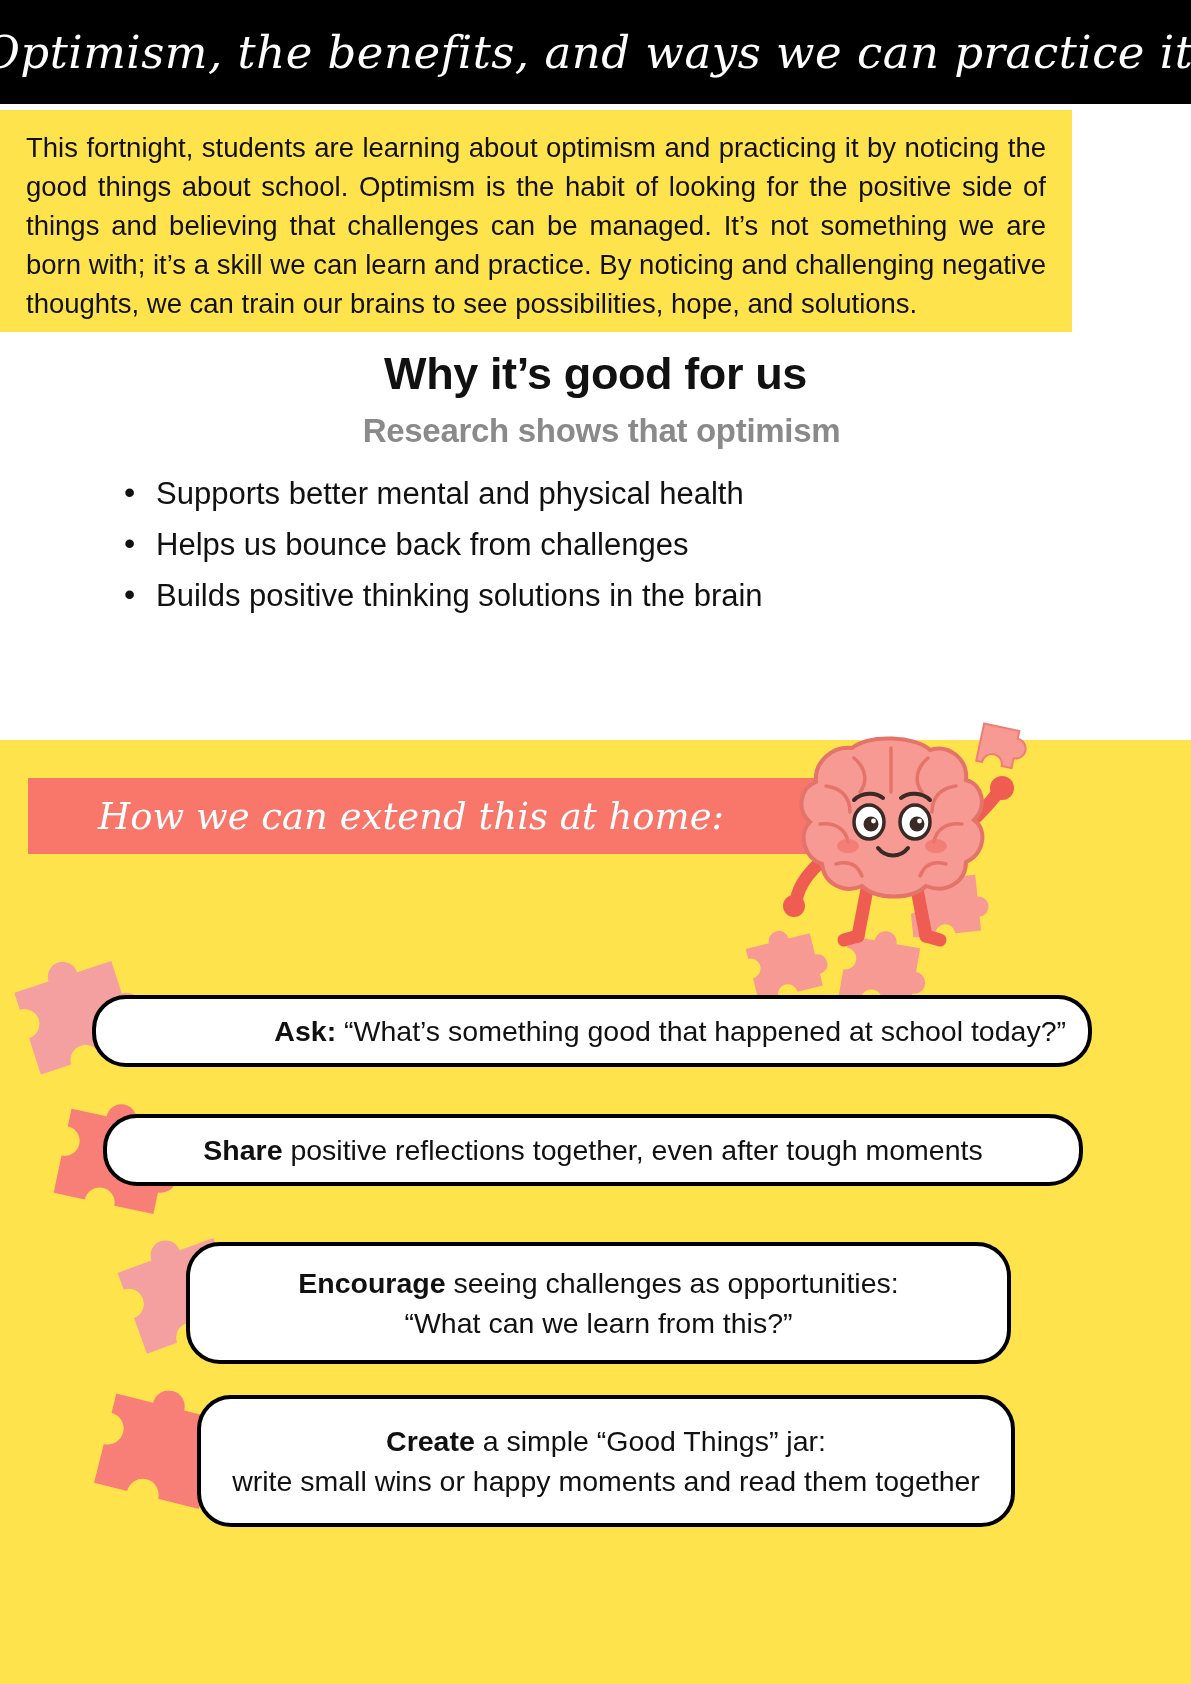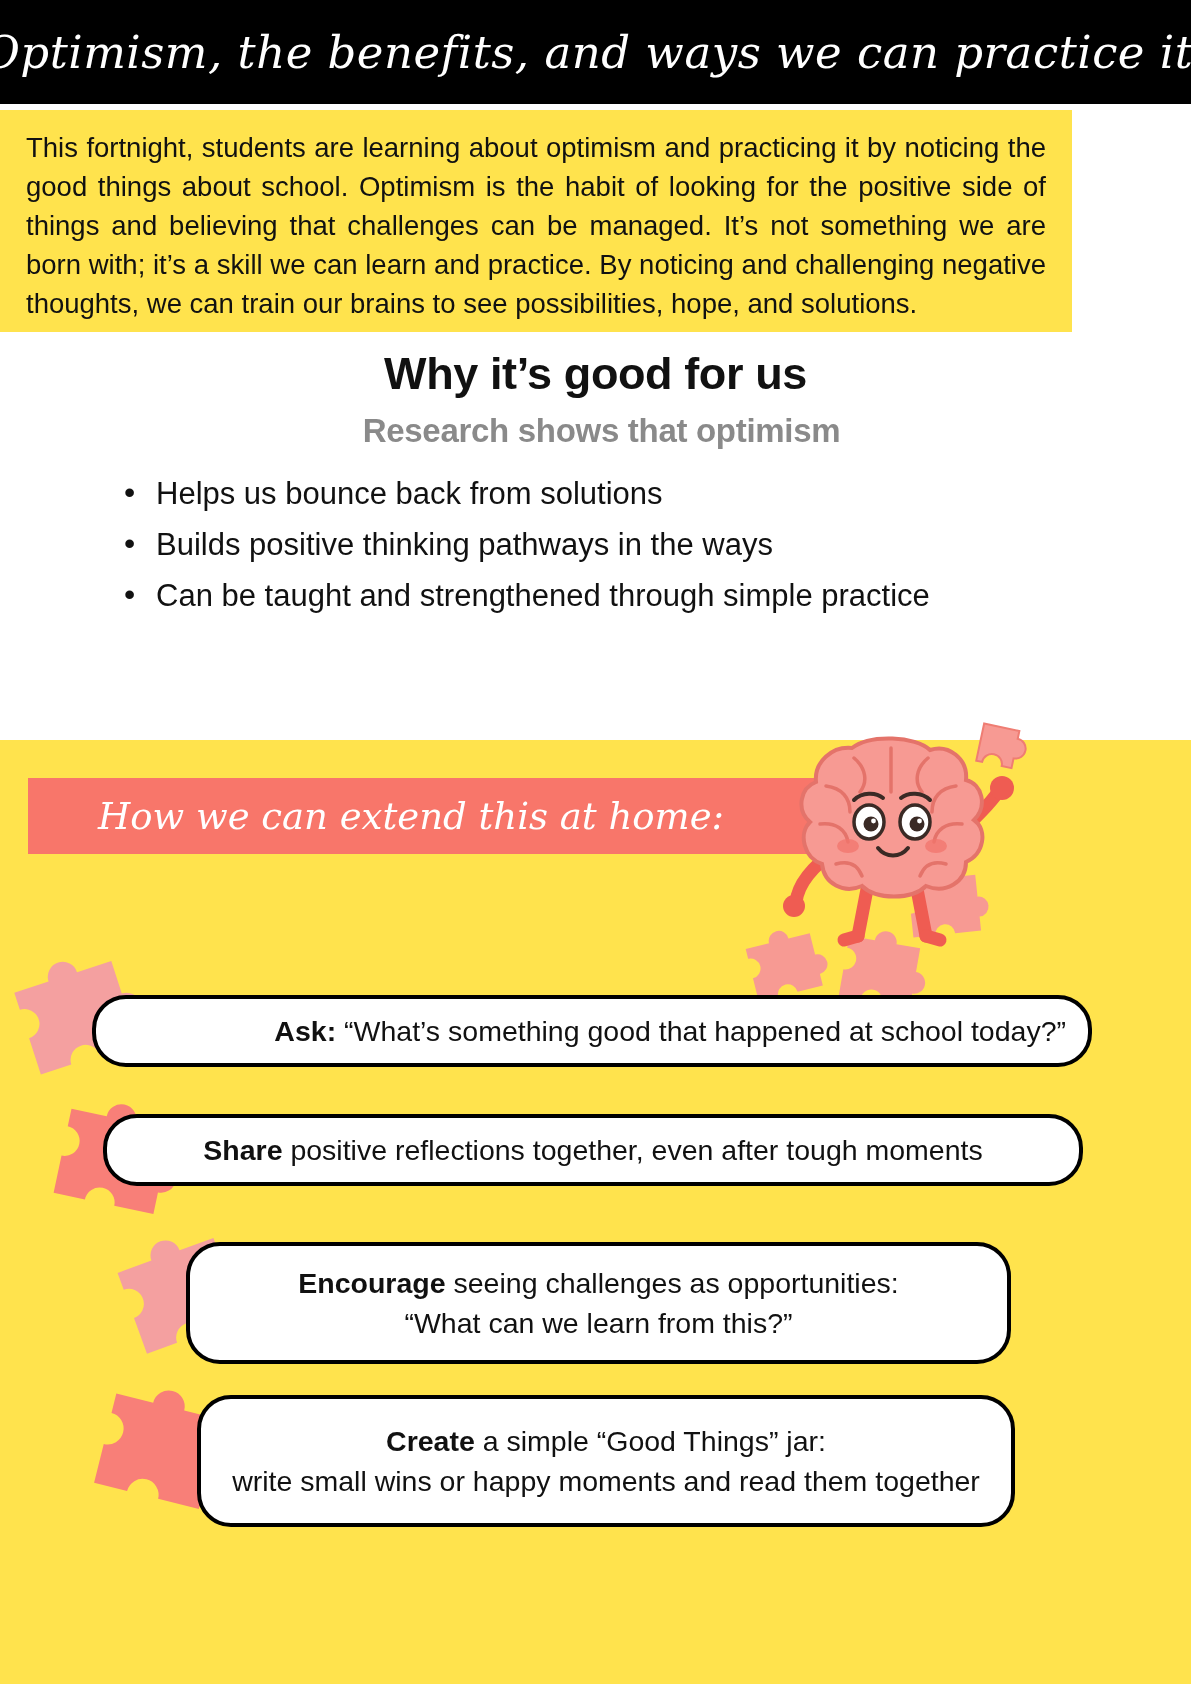--- a/index.html
+++ b/index.html
@@ -175,23 +175,23 @@
   </div>
 
   <div class="intro-block">
     <p class="intro-text">This fortnight, students are learning about optimism and practicing it by noticing the good things about school. Optimism is the habit of looking for the positive side of things and believing that challenges can be managed. It’s not something we are born with; it’s a skill we can learn and practice. By noticing and challenging negative thoughts, we can train our brains to see possibilities, hope, and solutions.</p>
   </div>
 
   <div class="why-section">
     <div class="why-title">Why it’s good for us</div>
     <div class="why-subtitle">Research shows that optimism</div>
     <ul class="why-list">
-      <li>Helps us bounce back from solutions</li>
-      <li>Builds positive thinking pathways in the ways</li>
-      <li>Can be taught and strengthened through simple practice</li>
+      <li>Supports better mental and physical health</li>
+      <li>Helps us bounce back from challenges</li>
+      <li>Builds positive thinking solutions in the brain</li>
     </ul>
   </div>
 
   <div class="bottom-panel">
 
     <div class="home-banner">
       <div class="home-banner-text">How we can extend this at home:</div>
     </div>
 
     <div class="brain-wrap zidx-front">

